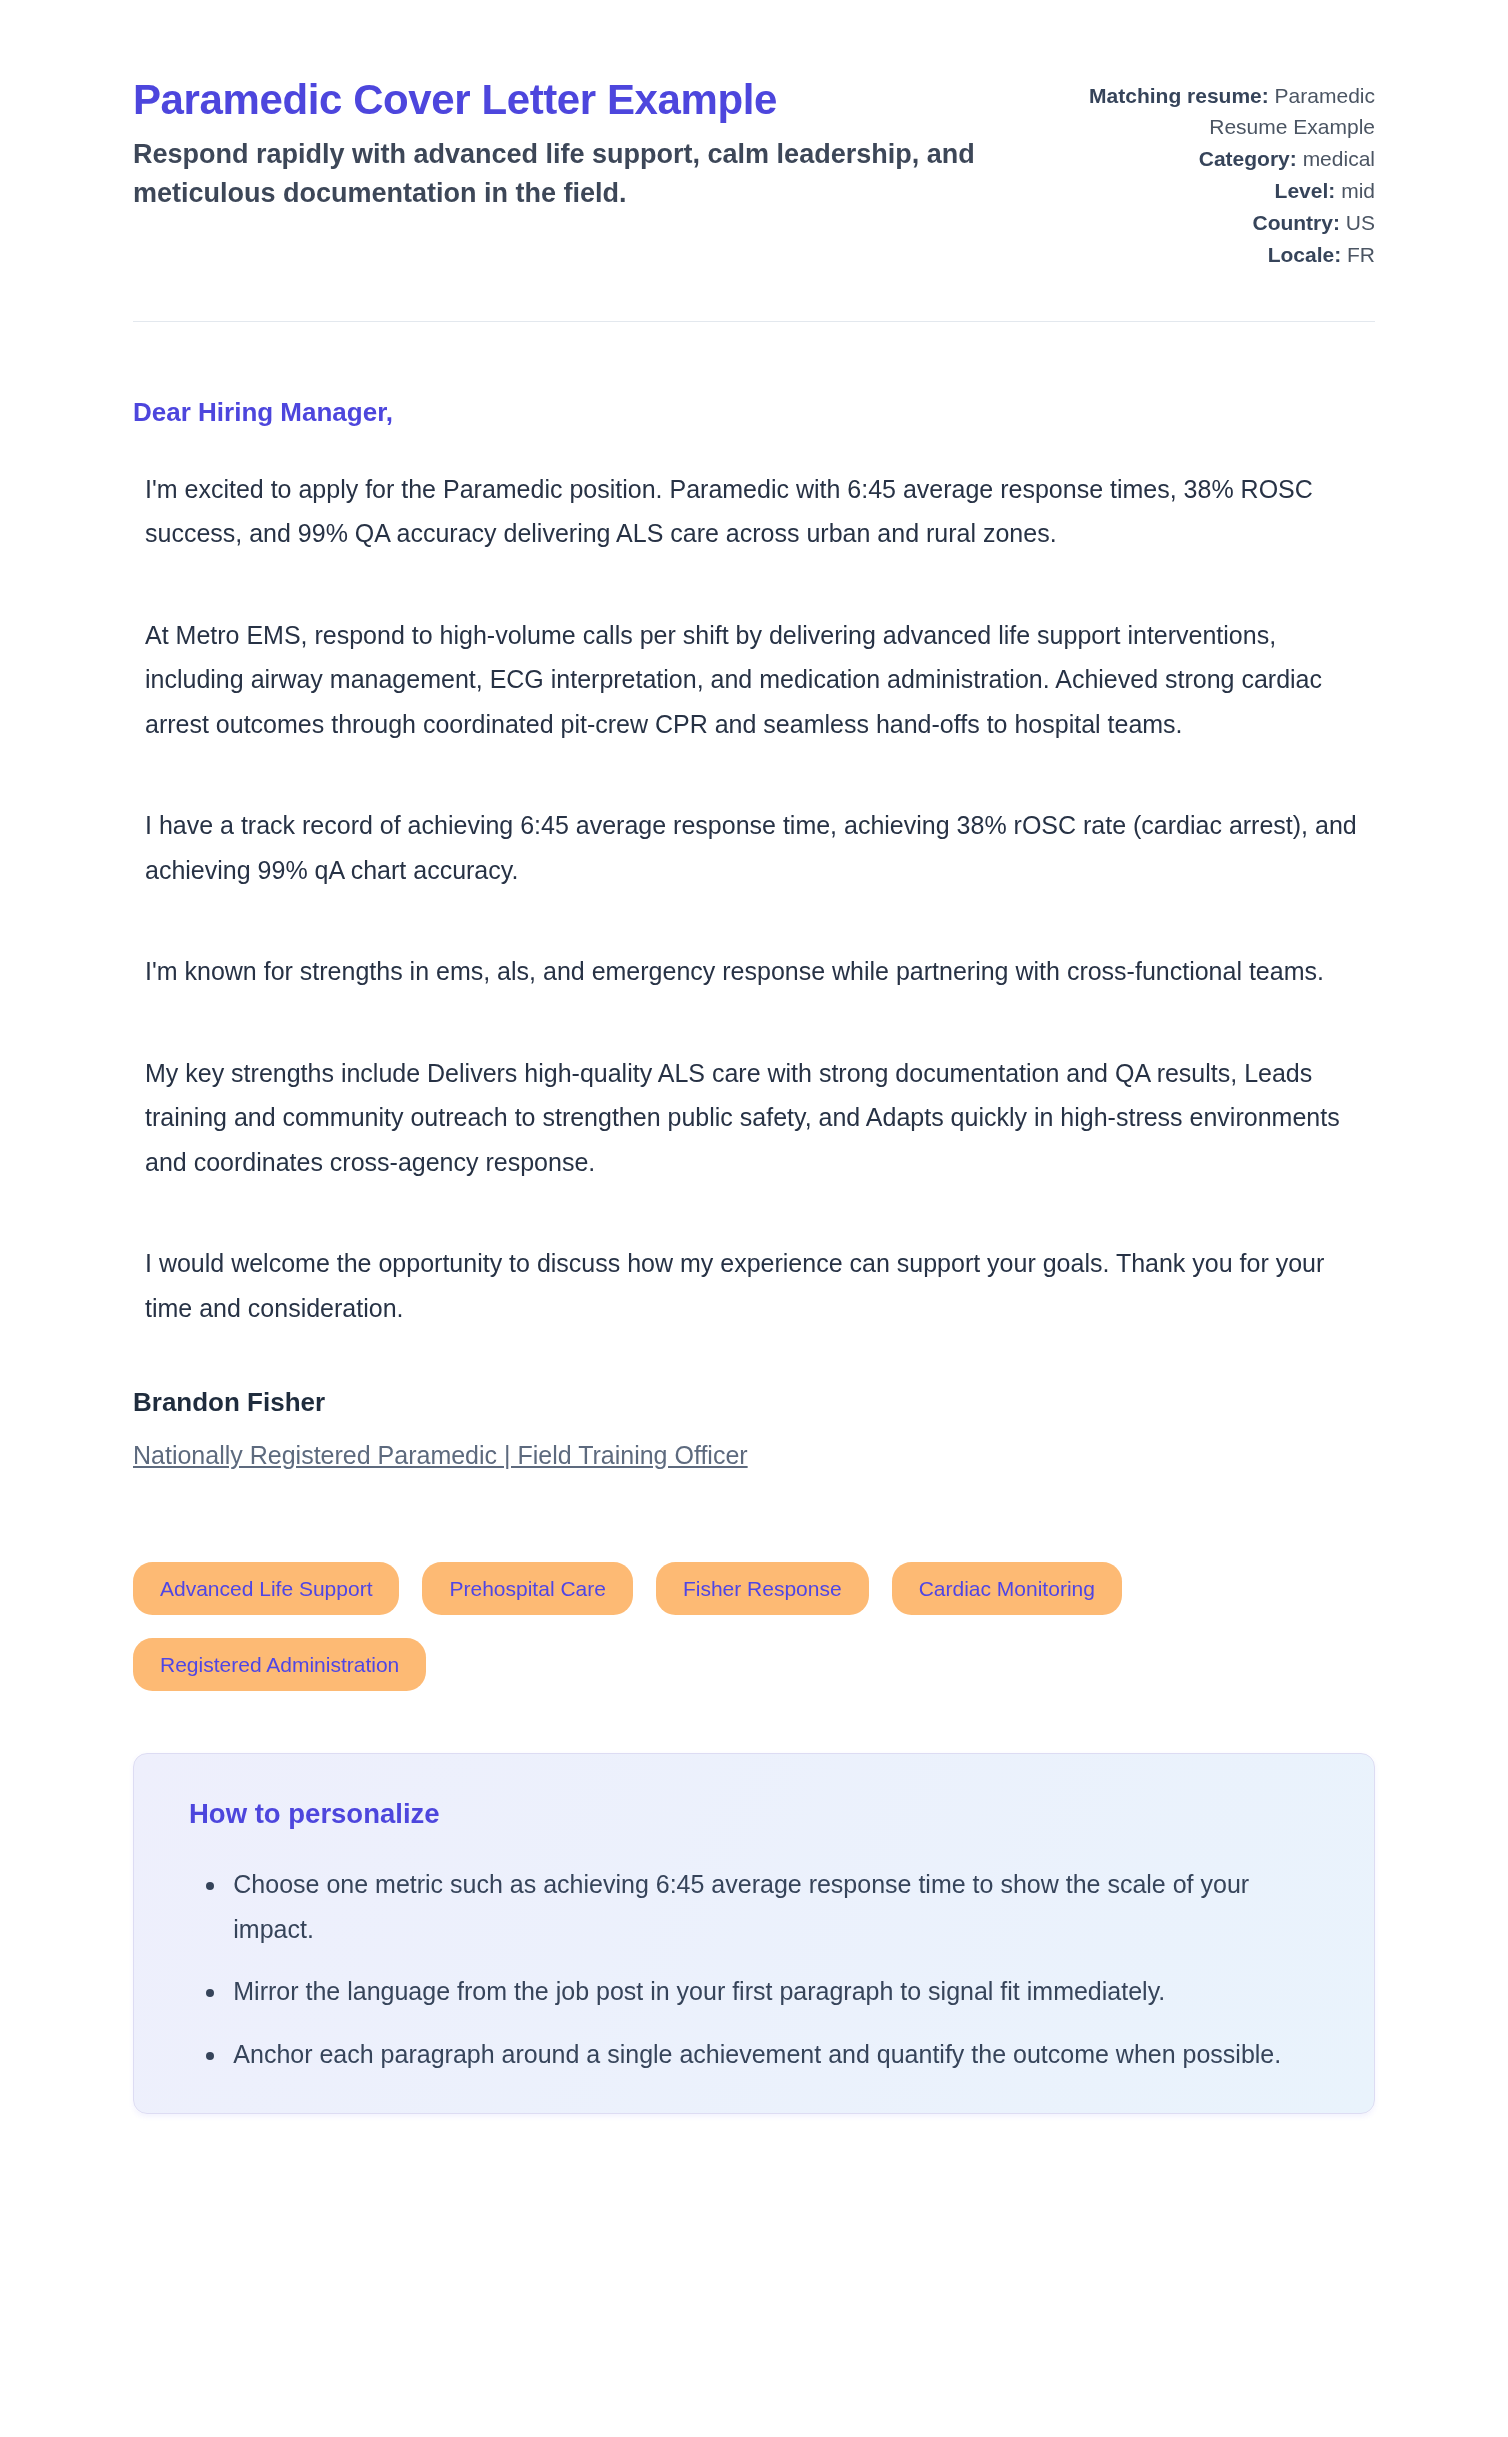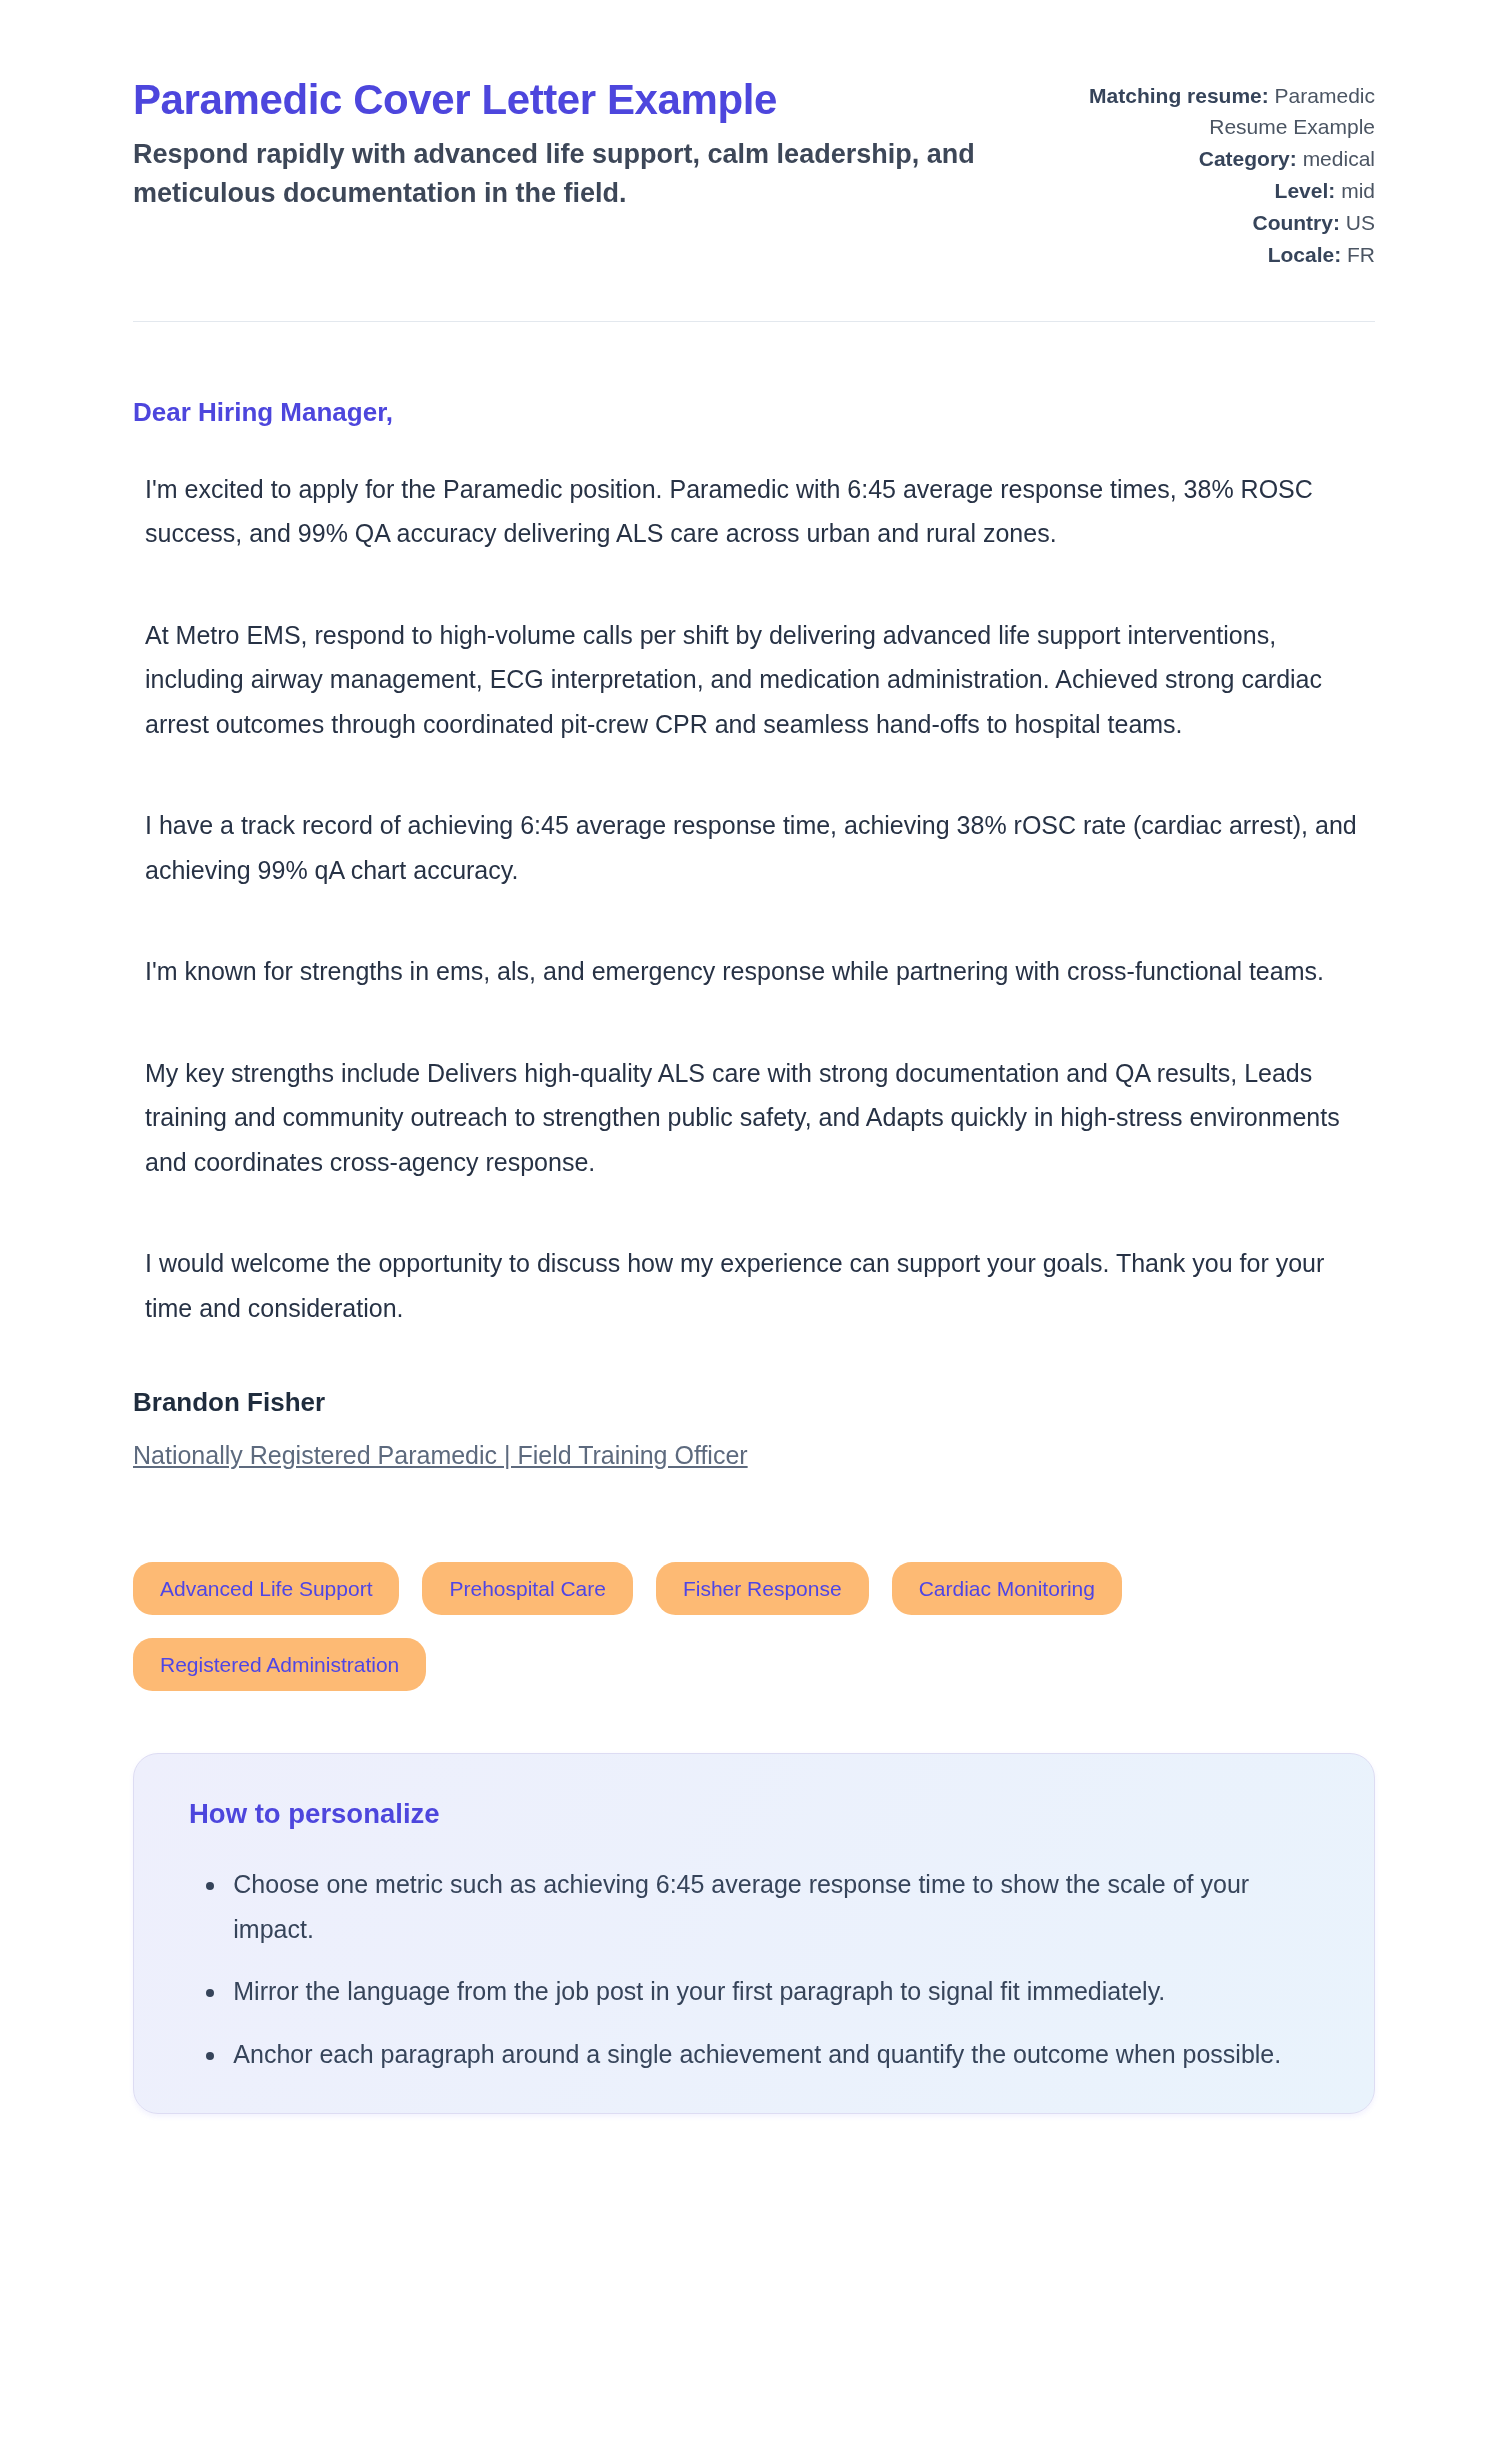--- a/index.html
+++ b/index.html
@@ -96,21 +96,21 @@
     padding: 16px 27px;
     border-radius: 19.5px;
     white-space: nowrap;
   }
 
   
   .callout {
     margin-top: 62px;
     background: linear-gradient(120deg, #eeeffc 0%, #e9f3fc 100%);
     border: 1.8px solid #dddcf3;
-    border-radius: 25px;
+    border-radius: 14px;
     padding: 44px 55px 37px 55px;
     box-shadow: 0 2.7px 5.3px rgba(99, 102, 241, 0.08);
   }
   .callout-heading {
     margin: 0 0 32px 0;
     font-size: 27.5px;
     font-weight: bold;
     color: #4d46dd;
   }
   .callout-list {

